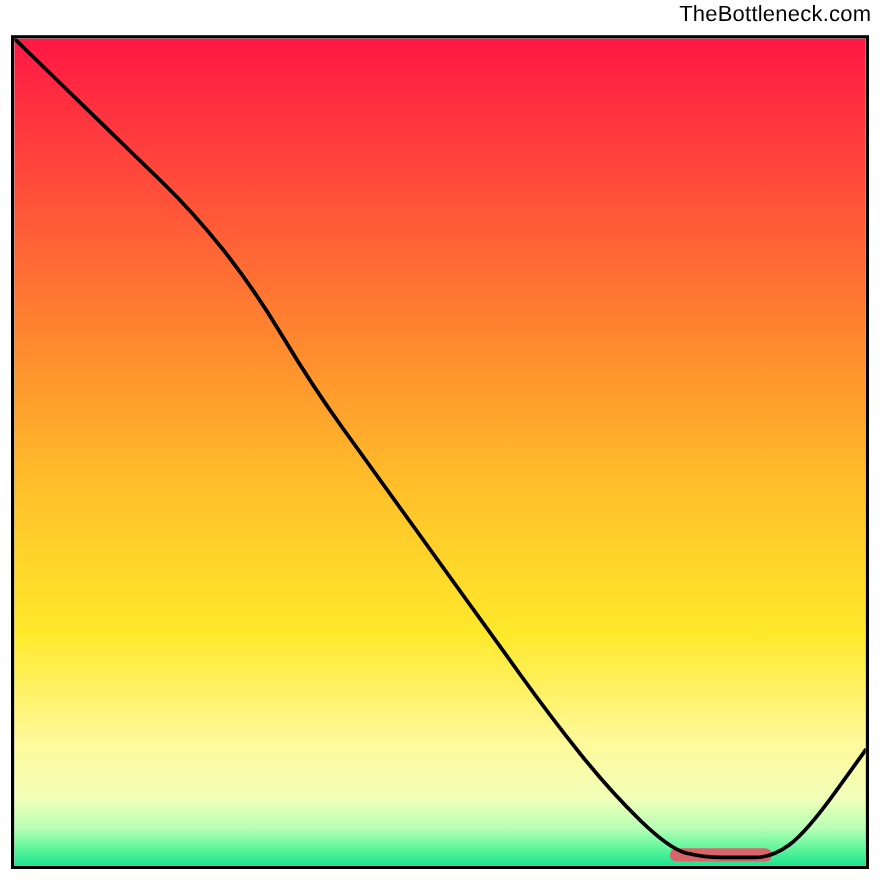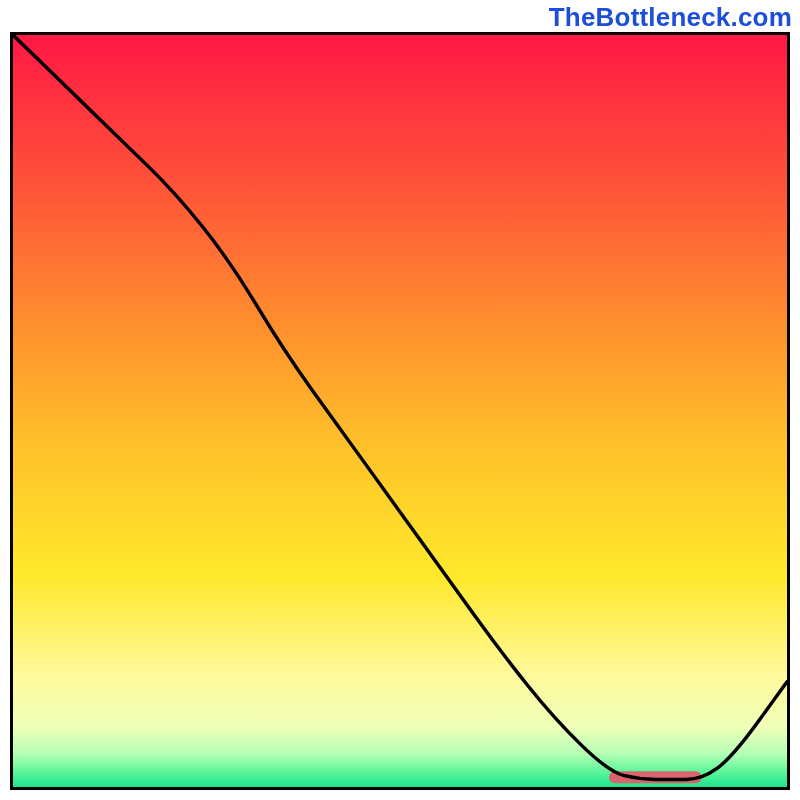--- a/index.html
+++ b/index.html
@@ -13,23 +13,23 @@
   }
   .frame {
     position: relative;
     width: 800px;
     height: 800px;
   }
   .watermark {
     position: absolute;
     top: 2px;
     right: 8px;
-    font-size: 26px;
-    font-weight: 700;
-    color: #1d4ed8;
+    font-size: 20px;
+    font-weight: 400;
+    color: #000000;
     letter-spacing: 0.2px;
     user-select: none;
   }
   .plot {
     position: absolute;
     left: 10px;
     top: 32px;
     width: 780px;
     height: 758px;
     border: 3px solid #000;

